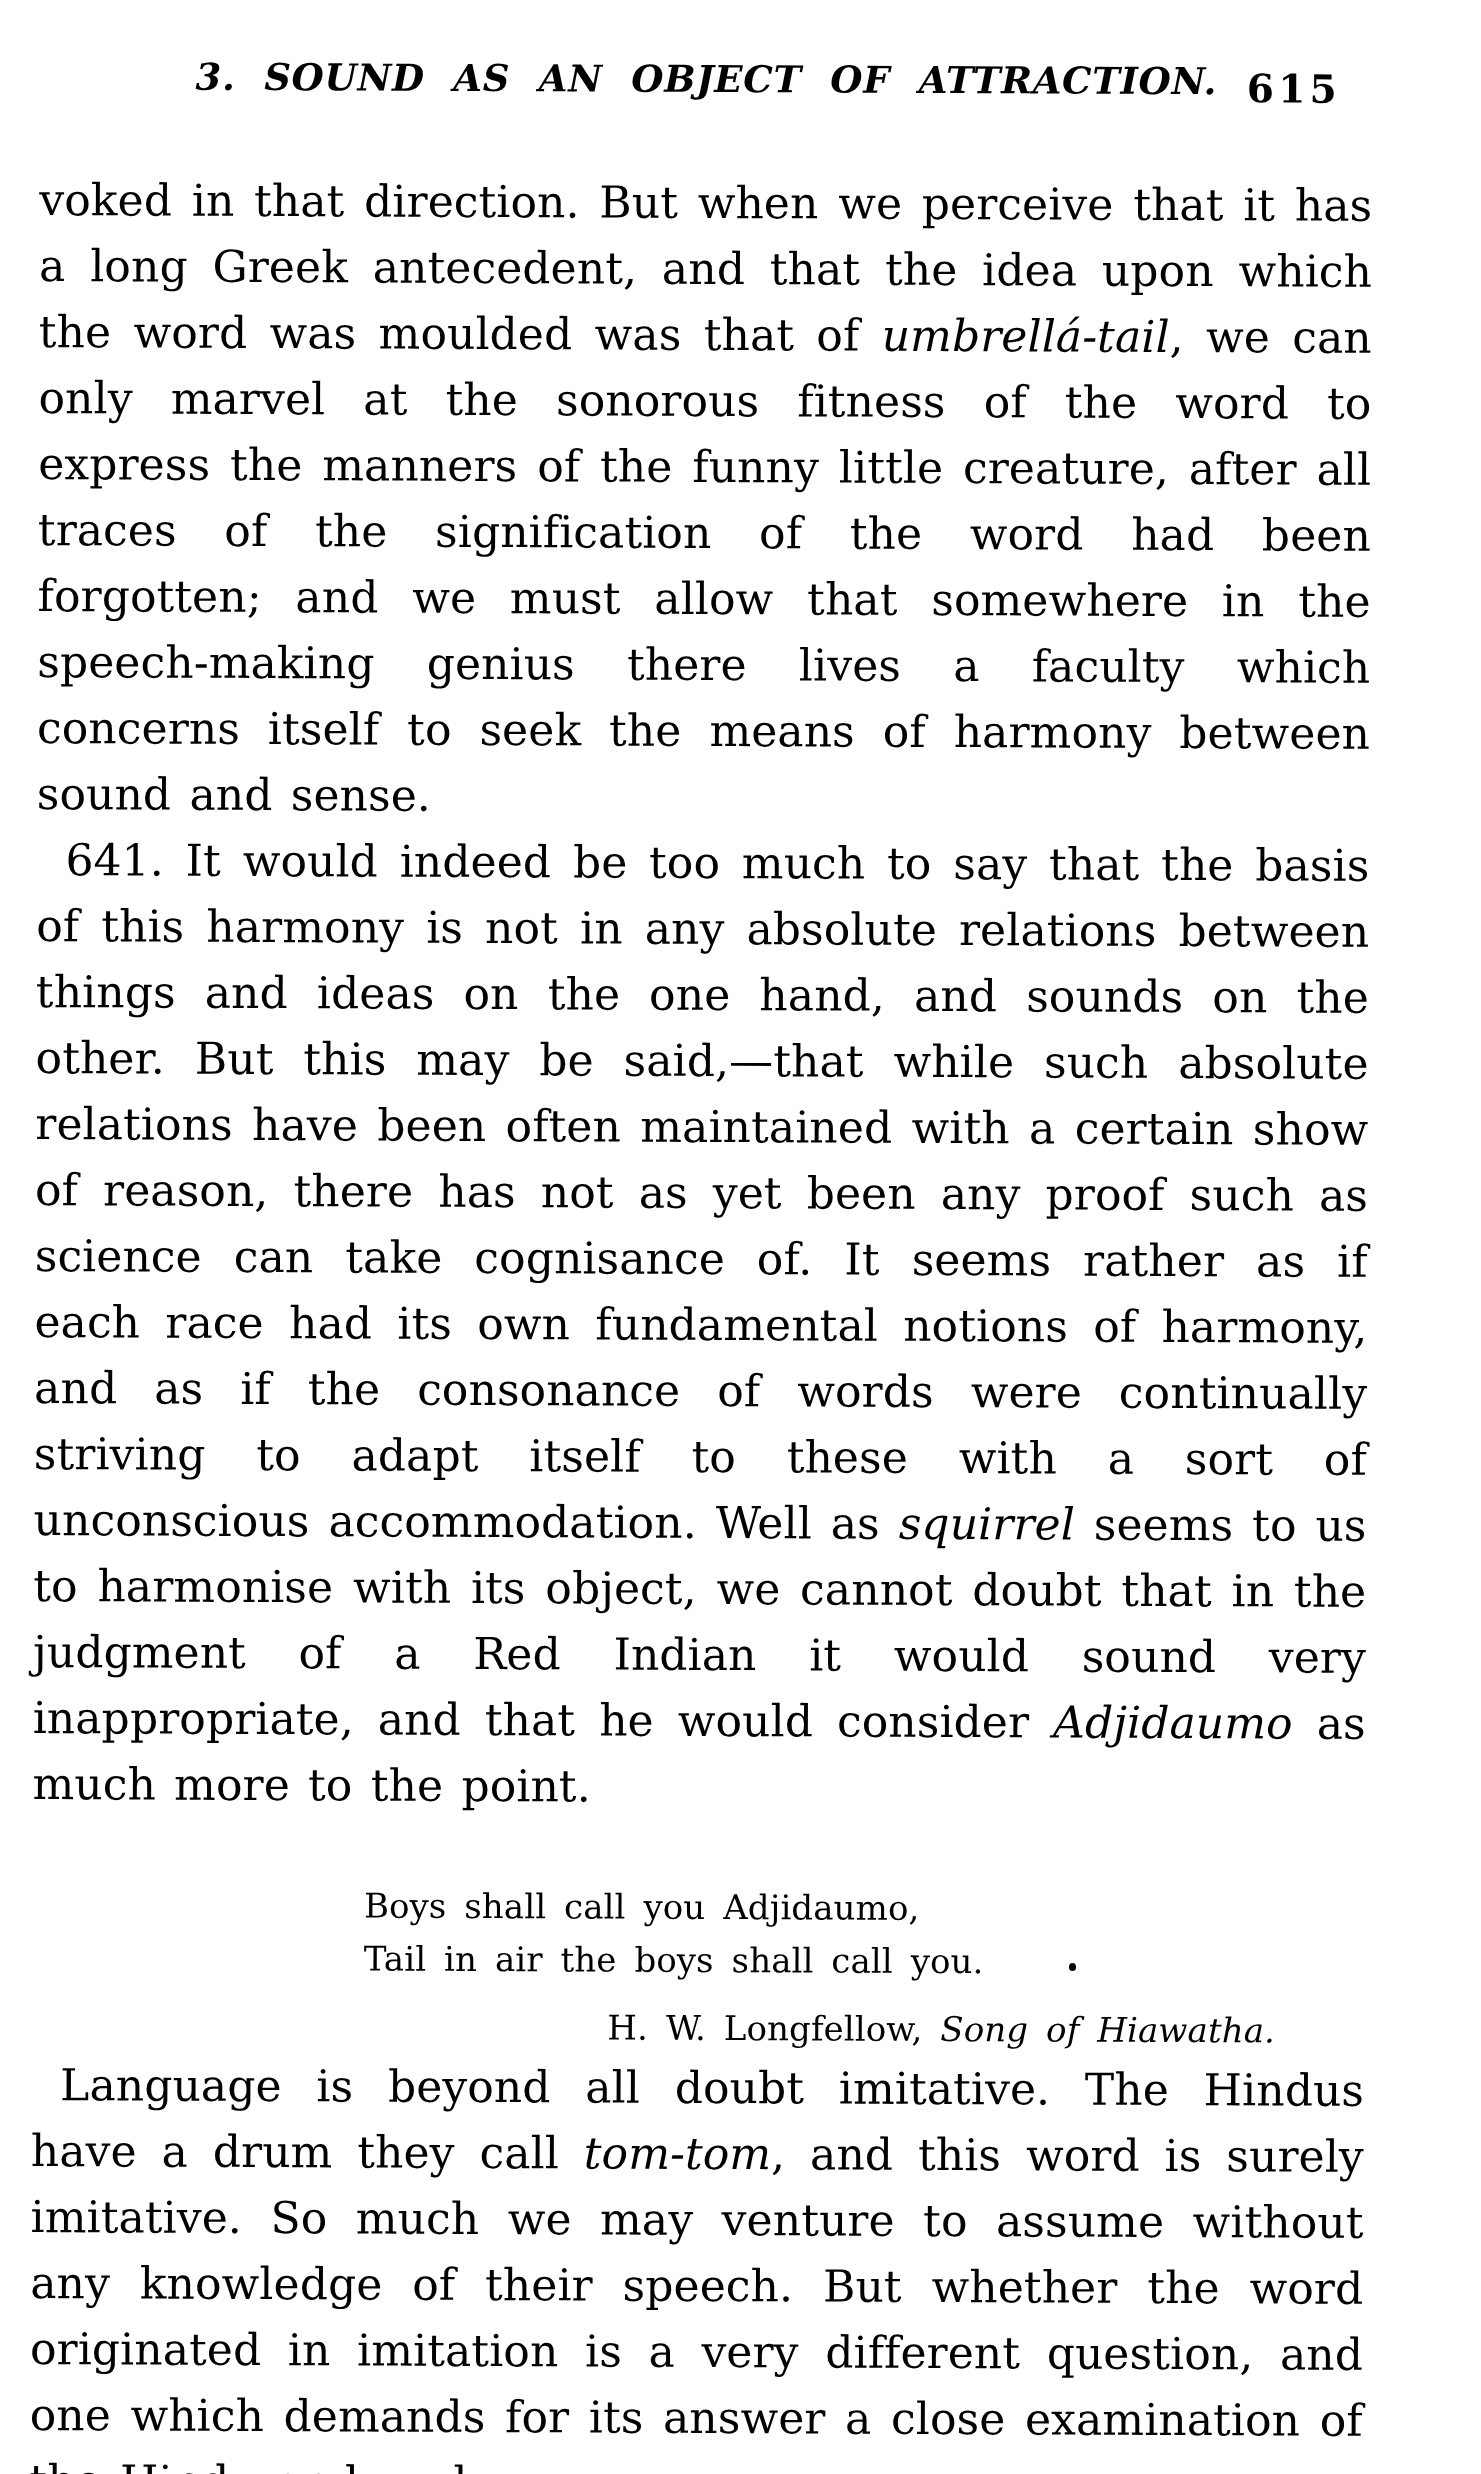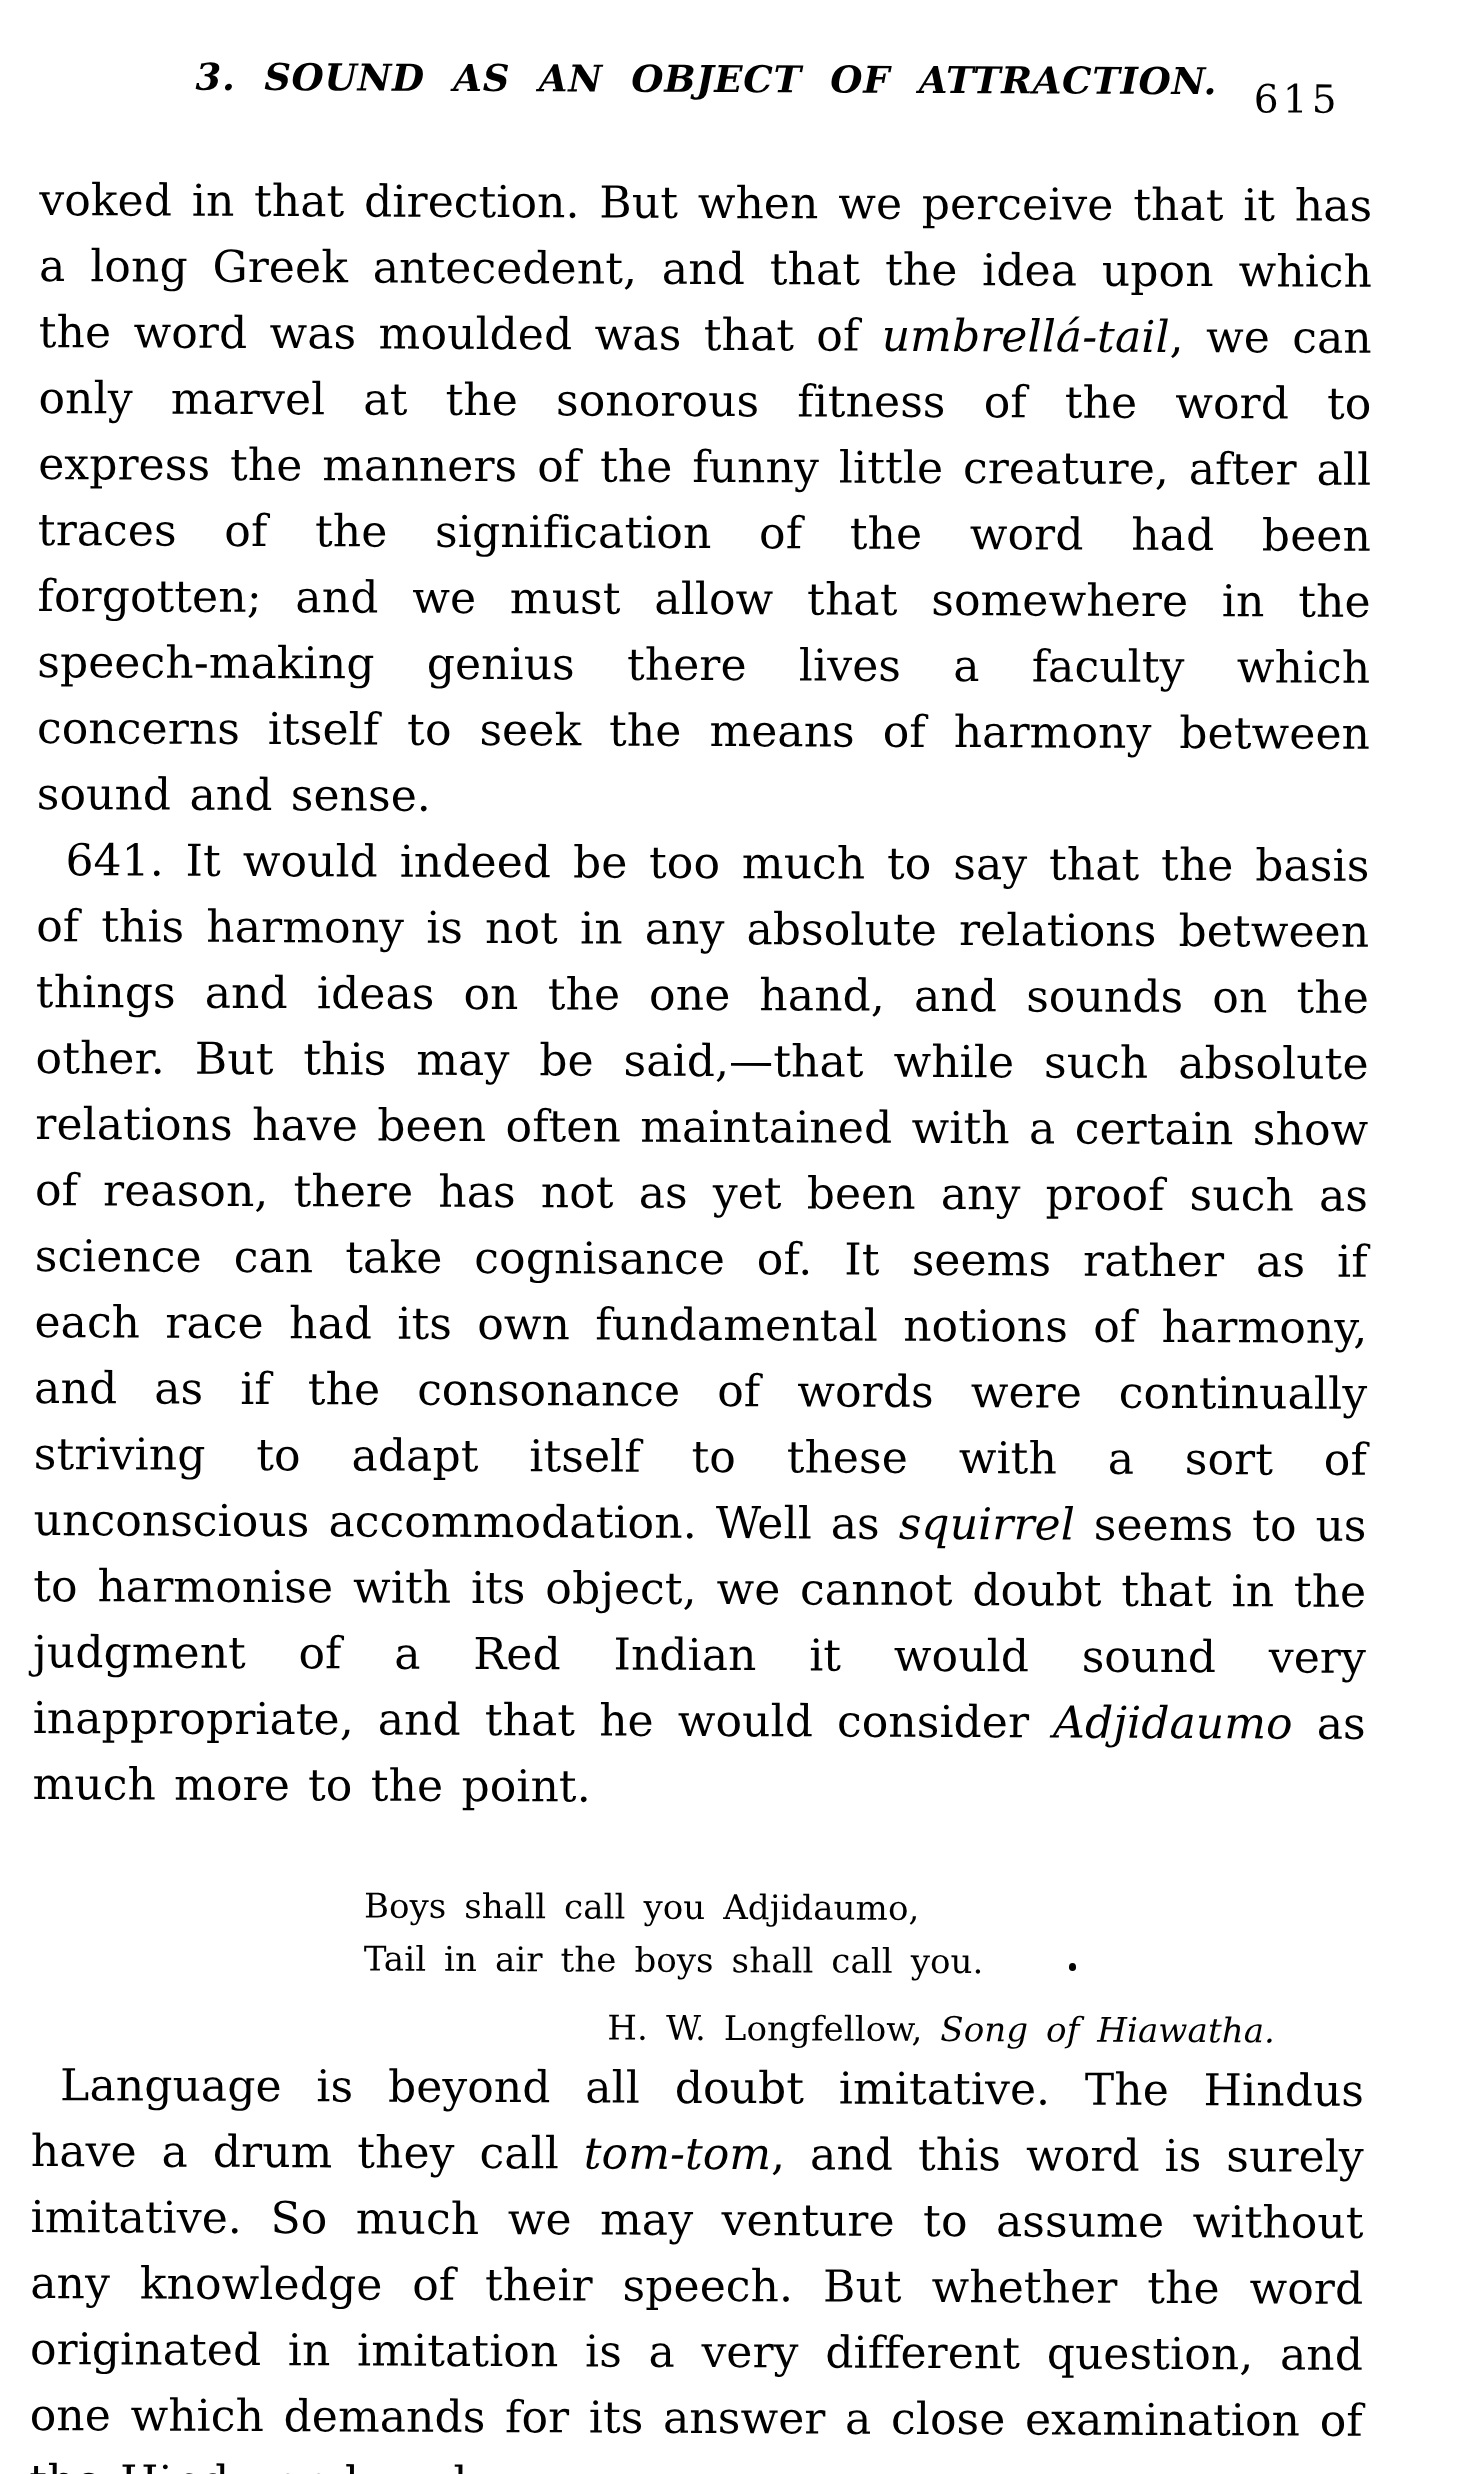--- a/index.html
+++ b/index.html
@@ -29,23 +29,23 @@
     font-style: italic;
     font-weight: 700;
     font-size: 37px;
     letter-spacing: 0.7px;
     word-spacing: 15px;
     white-space: nowrap;
   }
   .running-head .page-number {
     position: absolute;
     right: 32px;
-    top: 17px;
+    top: 6px;
     font-style: normal;
-    font-weight: 400;
+    font-weight: 700;
     letter-spacing: 4.2px;
     word-spacing: 0;
     font-size: 39px;
   }
 
   
   .page-body {
     margin-top: 69px;
     font-size: 44px;
     line-height: 66px;

